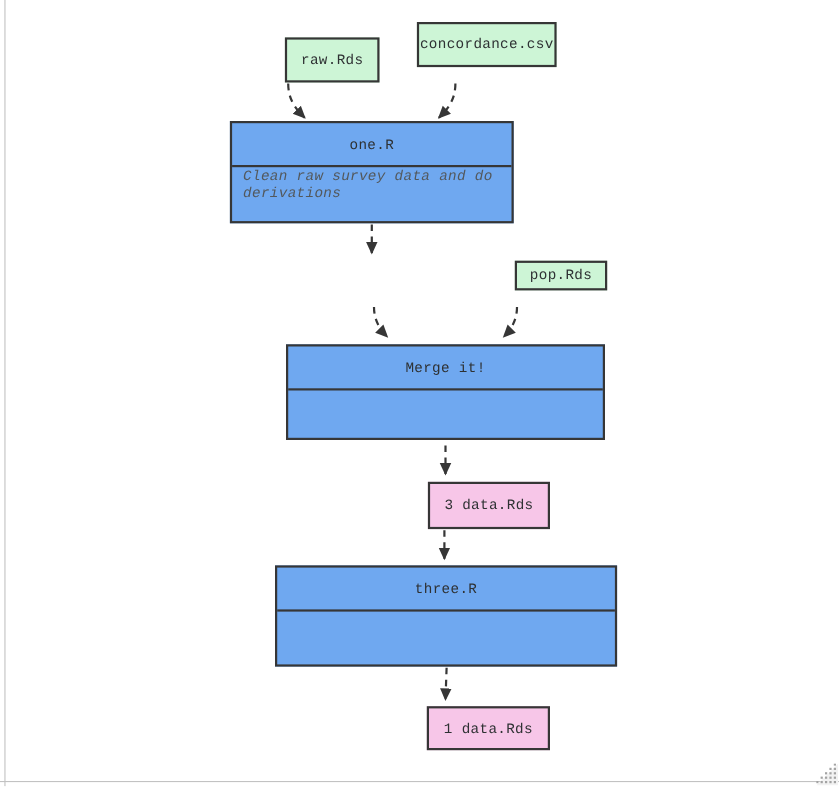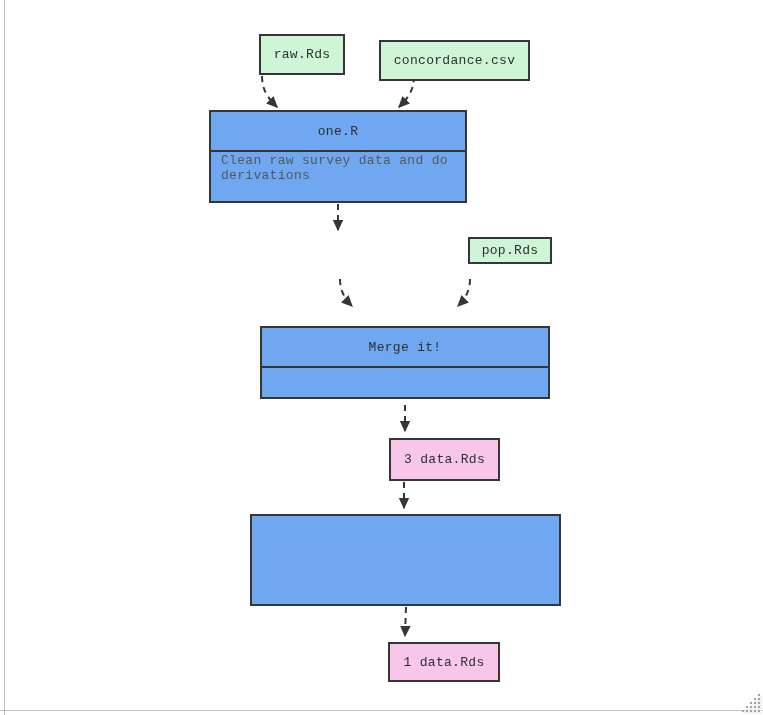--- a/index.html
+++ b/index.html
@@ -76,20 +76,21 @@
     color: var(--title-text, #2e3133);
   }
   .node-desc {
     flex: 1 1 auto;
     display: flex;
     flex-direction: column;
     justify-content: center;
     padding: 0 8px 18px 10px;
     color: var(--desc-text, #53585c);
     line-height: 15px;
+    font-style: italic;
   }
   .resize-grip {
     position: absolute;
     right: 1px;
     bottom: 1px;
     width: 20px;
     height: 20px;
     cursor: nwse-resize;
   }
 </style>
@@ -112,43 +113,44 @@
       <path class="edge" d="M470 279 C470 292 464 300 458 306" marker-end="url(#arrowhead)"></path>
       <path class="edge" d="M405 405 L405 431" marker-end="url(#arrowhead)"></path>
       <path class="edge" d="M404 482 L404 508" marker-end="url(#arrowhead)"></path>
       <path class="edge" d="M406 607 L405 636" marker-end="url(#arrowhead)"></path>
     </svg>
 
     <div class="node file file-input" style="left:219px;top:34px;width:86px;height:41px">
       <span class="node-label">raw.Rds</span>
     </div>
 
-    <div class="node file file-input" style="left:339px;top:40px;width:151px;height:41px">
+    <div class="node file file-input" style="left:339px;top:20px;width:127px;height:41px">
       <span class="node-label">concordance.csv</span>
     </div>
 
     <div class="node script" style="left:209px;top:110px;width:258px;height:93px">
       <div class="node-title">one.R</div>
       <div class="node-desc">Clean raw survey data and do derivations</div>
     </div>
 
 
     <div class="node file file-input" style="left:428px;top:237px;width:84px;height:27px">
       <span class="node-label">pop.Rds</span>
     </div>
 
-    <div class="node script" style="left:260px;top:326px;width:290px;height:73px">
+    <div class="node script" style="left:260px;top:313px;width:290px;height:87px">
       <div class="node-title">Merge it!</div>
     </div>
 
     <div class="node file file-data" style="left:349px;top:438px;width:111px;height:43px">
       <span class="node-label">3 data.Rds</span>
     </div>
 
     <div class="node script" style="left:250px;top:514px;width:311px;height:92px">
+      <div class="node-title">three.R</div>
     </div>
 
     <div class="node file file-data" style="left:348px;top:642px;width:112px;height:40px">
       <span class="node-label">1 data.Rds</span>
     </div>
 
   </div>
 
   <div class="frame-left"></div>
   <div class="frame-bottom"></div>

